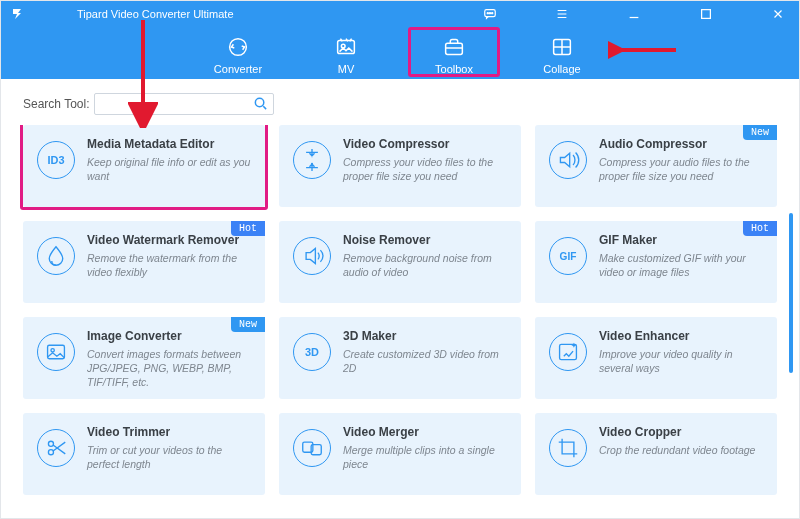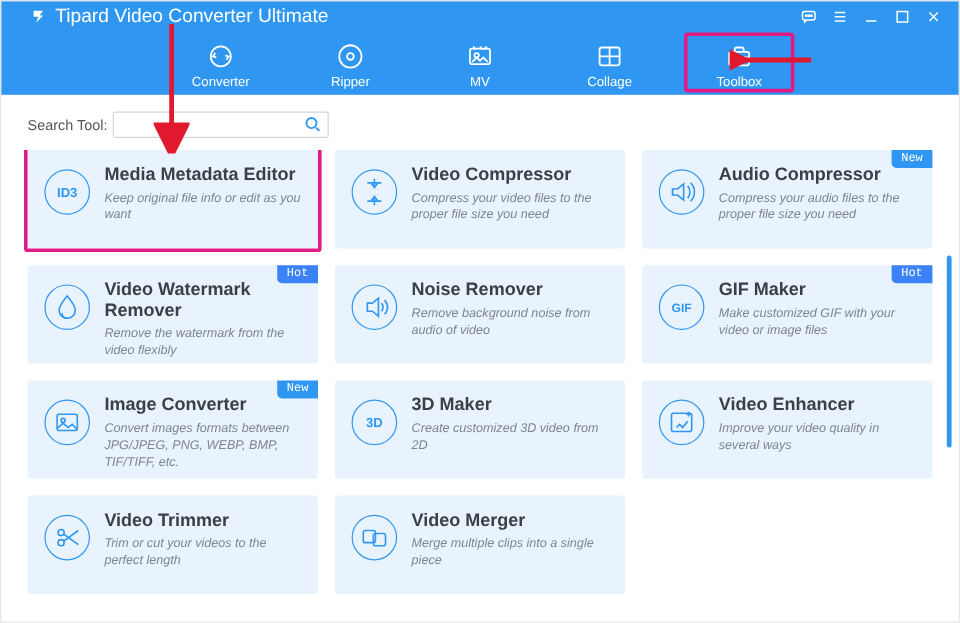--- a/index.html
+++ b/index.html
@@ -1,21 +1,21 @@
 <!DOCTYPE html>
 <html><head>
 <meta charset="utf-8">
 <style>
   * { box-sizing: border-box; margin: 0; padding: 0; }
   html, body { width: 800px; height: 519px; font-family: "Segoe UI", Arial, sans-serif; overflow: hidden; }
   body { background: #fff; border: 1px solid #e3e6ea; }
 
   
   .header { background: #2f97f2; height: 78px; color: #fff; position: relative; }
-  .titlebar { display: flex; align-items: center; height: 24px; padding: 2px 8px 0 23px; font-size: 16px; }
+  .titlebar { display: flex; align-items: center; height: 24px; padding: 2px 8px 0 8px; font-size: 11px; gap: 46px; }
   .logo { width: 16px; height: 16px; margin-right: 6px; position: relative; }
   .logo svg { display: block; }
   .titlebar .spacer { flex: 1; }
   .win-btn { width: 26px; height: 18px; display: flex; align-items: center; justify-content: center; cursor: pointer; }
   .win-btn svg { stroke: #fff; stroke-width: 1.4; fill: none; }
 
   .nav { display: flex; justify-content: center; gap: 36px; position: absolute; left: 0; right: 0; bottom: 4px; }
   .nav-item { width: 72px; text-align: center; cursor: pointer; font-size: 11px; color: #fff; }
   .nav-icon { height: 28px; display: flex; align-items: center; justify-content: center; margin-bottom: 2px; }
   .nav-icon svg { stroke: #fff; stroke-width: 1.6; fill: none; }
@@ -37,21 +37,21 @@
   
   .grid-wrap { position: relative; padding: 0 22px 14px 22px; height: calc(519px - 78px - 46px); overflow: hidden; }
   .grid { display: grid; grid-template-columns: repeat(3, 1fr); gap: 14px 14px; }
   .card {
     background: #e8f3fd; border-radius: 3px; height: 82px; padding: 12px 14px 10px 14px;
     display: flex; gap: 12px; position: relative; cursor: pointer;
   }
   .card .icon { width: 38px; height: 38px; flex: none; border: 1.6px solid #2f97f2; border-radius: 50%; display: flex; align-items: center; justify-content: center; margin-top: 4px; }
   .card .icon svg { stroke: #2f97f2; stroke-width: 1.6; fill: none; }
   .card .body { flex: 1; min-width: 0; }
-  .card .title { font-size: 15px; font-weight: 700; color: #3a4046; margin-bottom: 4px; }
+  .card .title { font-size: 12px; font-weight: 700; color: #3a4046; margin-bottom: 4px; }
   .card .desc  { font-size: 10.5px; line-height: 1.35; color: #7e868f; font-style: italic; }
   .badge {
     position: absolute; top: 0; right: 0; color: #fff; font-size: 10px;
     padding: 2px 8px; border-bottom-left-radius: 4px; font-family: Liberation Mono, monospace;
   }
   .badge.hot { background: #3b82f6; }
   .badge.new { background: #2f97f2; }
   .card.highlight::after {
     content: ""; position: absolute; inset: -3px; border: 3px solid #e11b84; border-radius: 3px; pointer-events: none;
   }
@@ -109,58 +109,49 @@
 
   <div class="nav">
     <div class="nav-item">
       <div class="nav-icon">
         <svg viewBox="0 0 28 28" width="26" height="26">
             <circle cx="14" cy="14" r="9"></circle>
             <path d="M9 11l-2 3 3 1M19 17l2-3-3-1"></path>
           </svg>
       </div>
       <div>Converter</div>
-    </div>
-    <div class="nav-item">
-      <div class="nav-icon">
-        <svg viewBox="0 0 28 28" width="26" height="26">
-            <circle cx="14" cy="14" r="10"></circle>
-            <circle cx="14" cy="14" r="3"></circle>
-          </svg>
-      </div>
-      <div>Ripper</div>
     </div>
     <div class="nav-item">
       <div class="nav-icon">
         <svg viewBox="0 0 28 28" width="26" height="26">
             <rect x="5" y="7" width="18" height="14" rx="2"></rect>
             <path d="M8 5l2 3M14 5l2 3M20 5l-2 3"></path>
             <circle cx="11" cy="13" r="2"></circle>
             <path d="M7 19l4-4 3 3 3-3 4 4"></path>
           </svg>
       </div>
       <div>MV</div>
     </div>
+    <div class="nav-item selected">
+      <div class="nav-icon">
+        <svg viewBox="0 0 28 28" width="26" height="26">
+            <rect x="5" y="10" width="18" height="12" rx="2"></rect>
+            <path d="M10 10V8a2 2 0 0 1 2-2h4a2 2 0 0 1 2 2v2M5 15h18"></path>
+          </svg>
+      </div>
+      <div>Toolbox</div>
+    </div>
     <div class="nav-item">
       <div class="nav-icon">
         <svg viewBox="0 0 28 28" width="26" height="26">
             <rect x="5" y="6" width="18" height="16" rx="2"></rect>
             <path d="M14 6v16M5 14h18"></path>
           </svg>
       </div>
       <div>Collage</div>
-    </div>
-    <div class="nav-item selected">
-      <div class="nav-icon">
-        <svg viewBox="0 0 28 28" width="26" height="26">
-            <rect x="5" y="10" width="18" height="12" rx="2"></rect>
-            <path d="M10 10V8a2 2 0 0 1 2-2h4a2 2 0 0 1 2 2v2M5 15h18"></path>
-          </svg>
-      </div>
-      <div>Toolbox</div>
     </div>
   </div>
 </div>
 
 <div class="toolbar">
   <span>Search Tool:</span>
   <span class="search-wrap">
     <input type="text" value="" style="">
     <span class="search-icon">
       <svg viewBox="0 0 16 16" width="15" height="15">
@@ -289,20 +280,31 @@
       </div>
       <div class="card">
         <div class="icon">
           <svg viewBox="0 0 38 38" width="32" height="32">
             <use href="#ic-merge"></use>
           </svg>
         </div>
         <div class="body">
           <div class="title">Video Merger</div>
           <div class="desc">Merge multiple clips into a single piece</div>
+        </div>
+      </div>
+      <div class="card">
+        <div class="icon">
+          <svg viewBox="0 0 38 38" width="32" height="32">
+            <use href="#ic-crop"></use>
+          </svg>
+        </div>
+        <div class="body">
+          <div class="title">Video Cropper</div>
+          <div class="desc">Crop the redundant video footage</div>
         </div>
       </div>
     </div>
   <div class="scrollbar"></div>
 </div>
 
 <div class="arrow" style="left:128px; top:18px;">
   <svg width="30" height="110">
       <defs>
         <marker id="ah1" markerWidth="8" markerHeight="8" refX="4" refY="4" orient="auto">

